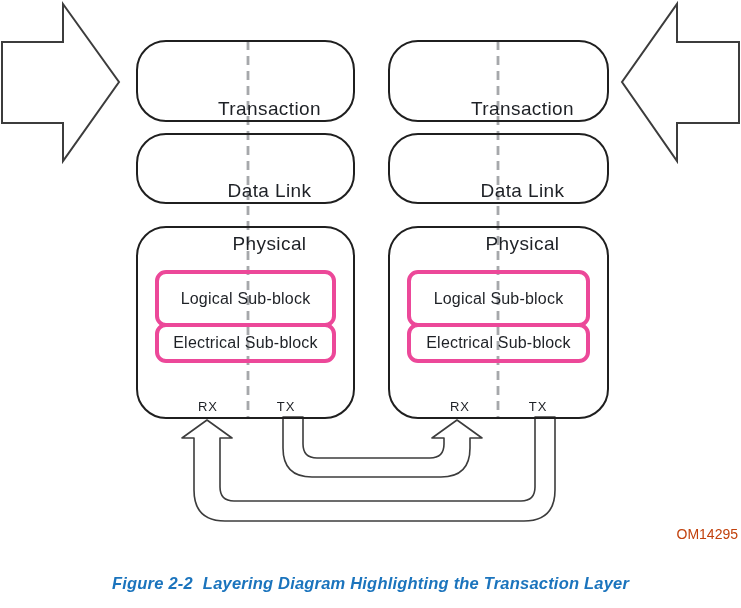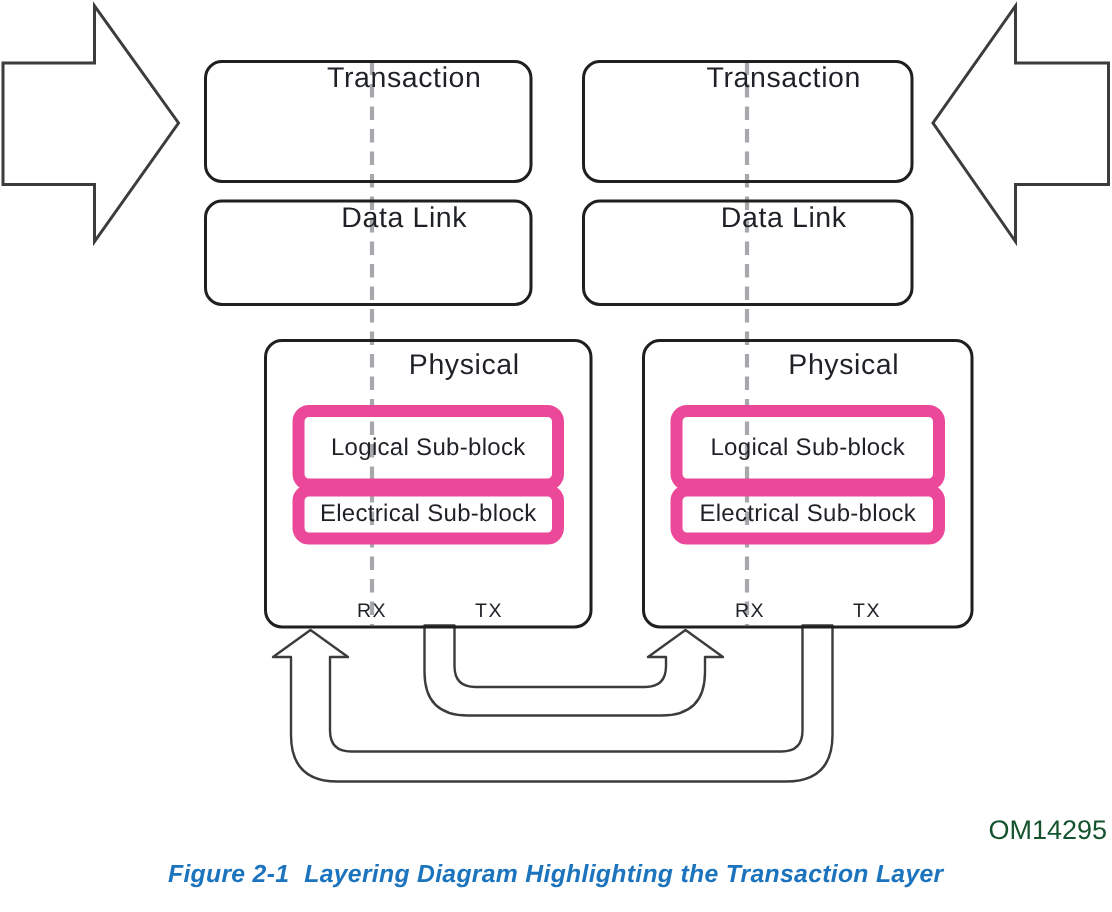--- a/index.html
+++ b/index.html
@@ -5,42 +5,42 @@
   html,body{margin:0;padding:0;background:#fff;}
   .canvas{
     position:relative;width:741px;height:608px;background:#ffffff;
     font-family:"Liberation Sans", sans-serif;color:#1e2126;overflow:hidden;
   }
   svg.art{position:absolute;left:0;top:0;width:741px;height:608px;z-index:0;}
   .arrow-shape{fill:#ffffff;stroke:#3c3c3c;stroke-width:2;}
   .tube-shape{fill:#ffffff;stroke:#3c3c3c;stroke-width:1.6;stroke-linejoin:round;}
   .divider{stroke:#a6a8ab;stroke-width:2.8;stroke-dasharray:9 6;fill:none;}
   .block{
-    position:absolute;box-sizing:border-box;border:2.5px solid #1f1f1f;border-radius:12px;
-    background:transparent;display:flex;align-items:flex-start;justify-content:center;z-index:1;padding-left:48px;
+    position:absolute;box-sizing:border-box;border:2.5px solid #1f1f1f;border-radius:30px;
+    background:transparent;display:flex;align-items:flex-end;justify-content:center;z-index:1;padding-left:48px;
   }
   .layer-label{font-size:19px;letter-spacing:0.4px;white-space:nowrap;}
-  .physical{display:block;margin-left:40px;}
+  .physical{display:block;}
   .phys-title{text-align:center;margin-top:5px;font-size:19px;letter-spacing:0.4px;}
   .sub{
-    position:absolute;left:17px;right:17px;box-sizing:border-box;border:8px solid #ec4899;
+    position:absolute;left:17px;right:17px;box-sizing:border-box;border:4px solid #ec4899;
     border-radius:11px;display:flex;align-items:center;justify-content:center;
     font-size:16px;letter-spacing:0.2px;white-space:nowrap;background:transparent;
   }
   .sub.logical{top:42px;height:57px;}
   .sub.electrical{top:95px;height:40px;}
   .port{position:absolute;bottom:3px;transform:translateX(-50%);font-size:13px;letter-spacing:1px;}
   .port.rx{left:70px;}
   .port.tx{left:148px;}
   .stack-left .block{left:136px;width:219px;}
   .stack-right .block{left:388px;width:221px;}
   .blk-transaction{top:40px;height:82px;}
   .blk-datalink{top:133px;height:71px;}
   .blk-physical{top:226px;height:193px;}
-  .watermark{position:absolute;top:543px;right:3px;font-size:18px;color:#14532d;z-index:2;}
+  .watermark{position:absolute;top:526px;right:3px;font-size:14px;color:#c2410c;z-index:2;}
   .caption{
     position:absolute;top:574px;left:0;width:100%;text-align:center;z-index:2;
     color:#1b74bd;font-style:italic;font-weight:600;font-size:16.5px;letter-spacing:0.2px;
   }
   .caption .cap-label{margin-right:10px;}
 </style>
 </head>
 <body>
 
 <div class="canvas">
@@ -93,16 +93,16 @@
       <div class="sub electrical">
         <span>Electrical Sub-block</span>
       </div>
       <span class="port rx">RX</span>
       <span class="port tx">TX</span>
     </div>
   </div>
 
   <div class="watermark">OM14295</div>
   <div class="caption">
-    <span class="cap-label">Figure 2-1</span><span class="cap-title">Layering Diagram Highlighting the Transaction Layer</span>
+    <span class="cap-label">Figure 2-2</span><span class="cap-title">Layering Diagram Highlighting the Transaction Layer</span>
   </div>
 
 </div>
 
 </body></html>

